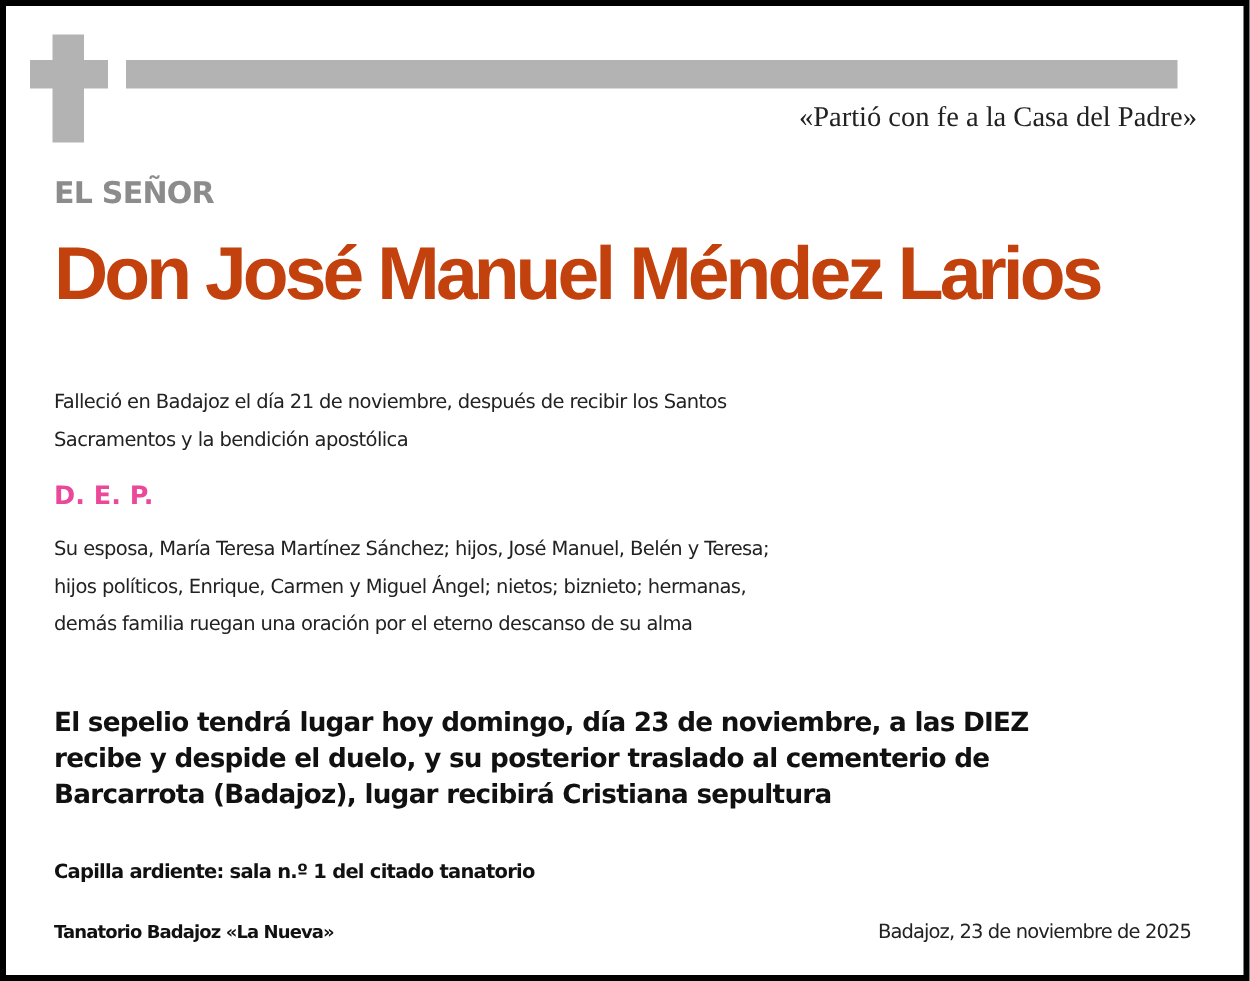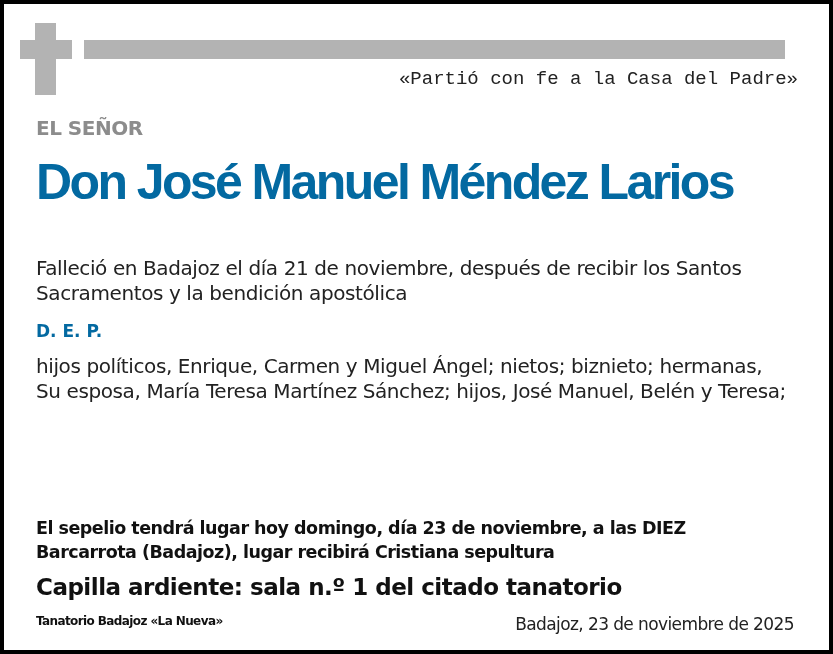--- a/index.html
+++ b/index.html
@@ -8,66 +8,66 @@
     position: absolute; left: 0; top: 0;
     width: 825px; height: 646px;
     border: 4px solid #000000;
     background: #ffffff;
   }
   .cross-v { position: absolute; left: 31px; top: 19px; width: 21px; height: 72px; background: #b3b3b3; }
   .cross-h { position: absolute; left: 16px; top: 36px; width: 52px; height: 19px; background: #b3b3b3; }
   .top-bar { position: absolute; left: 80px; top: 36px; width: 701px; height: 19px; background: #b3b3b3; }
   .motto {
     position: absolute; right: 31px; top: 64px;
-    font-family: Liberation Mono, monospace;
+    font-family: Liberation Serif, serif;
     font-size: 19px; color: #222222; white-space: nowrap;
     font-stretch: condensed;
   }
   .honorific {
     position: absolute; left: 32px; top: 112px;
     font-family: "DejaVu Sans", sans-serif; font-weight: bold;
     font-size: 20px; color: #8c8c8c; letter-spacing: -0.5px; text-align: center;
   }
   .name {
     position: absolute; left: 32px; top: 153px;
     font-family: "Liberation Sans", sans-serif; font-weight: bold;
-    font-size: 50px; color: #0369a1; letter-spacing: -2.6px; white-space: nowrap;
+    font-size: 50px; color: #c2410c; letter-spacing: -2.6px; white-space: nowrap;
     line-height: 1;
     text-align: center;
   }
   .body-text {
     font-family: "DejaVu Sans", sans-serif;
-    font-size: 20px; color: #222222; line-height: 25px;
+    font-size: 13px; color: #222222; line-height: 25px;
     letter-spacing: -0.4px;
   }
   .death-notice { position: absolute; left: 32px; top: 252px; width: 760px; }
   .dep {
     position: absolute; left: 32px; top: 317px;
-    font-family: "DejaVu Sans", sans-serif; font-weight: bold; font-size: 17px; color: #0369a1;
+    font-family: "DejaVu Sans", sans-serif; font-weight: bold; font-size: 17px; color: #ec4899;
   }
   .family { position: absolute; left: 32px; top: 350px; width: 770px; }
   .funeral {
     position: absolute; left: 32px; top: 466px; width: 770px;
     font-family: "DejaVu Sans", sans-serif; font-weight: bold;
-    font-size: 17.5px; line-height: 24px; color: #111111; letter-spacing: -0.5px; margin-top: 46px;
+    font-size: 17.5px; line-height: 24px; color: #111111; letter-spacing: -0.5px;
   }
   .chapel {
     position: absolute; left: 32px; top: 570px;
     font-family: "DejaVu Sans", sans-serif; font-weight: bold;
-    font-size: 23px; color: #111111; letter-spacing: -0.5px; white-space: nowrap;
+    font-size: 13px; color: #111111; letter-spacing: -0.5px; white-space: nowrap;
   }
   .footer-left {
     position: absolute; left: 32px; top: 610px;
     font-family: "DejaVu Sans", sans-serif; font-weight: bold;
     font-size: 12px; color: #111111; letter-spacing: -0.6px; white-space: nowrap;
   }
   .footer-right {
     position: absolute; right: 35px; top: 610px;
     font-family: "DejaVu Sans", sans-serif;
-    font-size: 17px; color: #222222; letter-spacing: -0.6px; white-space: nowrap;
+    font-size: 13px; color: #222222; letter-spacing: -0.6px; white-space: nowrap;
   }
   .line { display: block; white-space: nowrap; }
 </style>
 </head>
 <body>
 
 <div class="frame">
   <div class="cross-v"></div>
   <div class="cross-h"></div>
   <div class="top-bar"></div>
@@ -78,25 +78,27 @@
   <div class="name">Don José Manuel Méndez Larios</div>
 
   <div class="body-text death-notice">
     <span class="line">Falleció en Badajoz el día 21 de noviembre, después de recibir los Santos</span>
     <span class="line">Sacramentos y la bendición apostólica</span>
   </div>
 
   <div class="dep">D. E. P.</div>
 
   <div class="body-text family">
+    <span class="line">Su esposa, María Teresa Martínez Sánchez; hijos, José Manuel, Belén y Teresa;</span>
     <span class="line">hijos políticos, Enrique, Carmen y Miguel Ángel; nietos; biznieto; hermanas,</span>
-    <span class="line">Su esposa, María Teresa Martínez Sánchez; hijos, José Manuel, Belén y Teresa;</span>
+    <span class="line">demás familia ruegan una oración por el eterno descanso de su alma</span>
   </div>
 
   <div class="funeral">
     <span class="line">El sepelio tendrá lugar hoy domingo, día 23 de noviembre, a las DIEZ</span>
+    <span class="line">recibe y despide el duelo, y su posterior traslado al cementerio de</span>
     <span class="line">Barcarrota (Badajoz), lugar recibirá Cristiana sepultura</span>
   </div>
   <div class="chapel">Capilla ardiente: sala n.º 1 del citado tanatorio</div>
 
   <div class="footer-left">Tanatorio Badajoz «La Nueva»</div>
   <div class="footer-right">Badajoz, 23 de noviembre de 2025</div>
 </div>
 
 </body></html>

